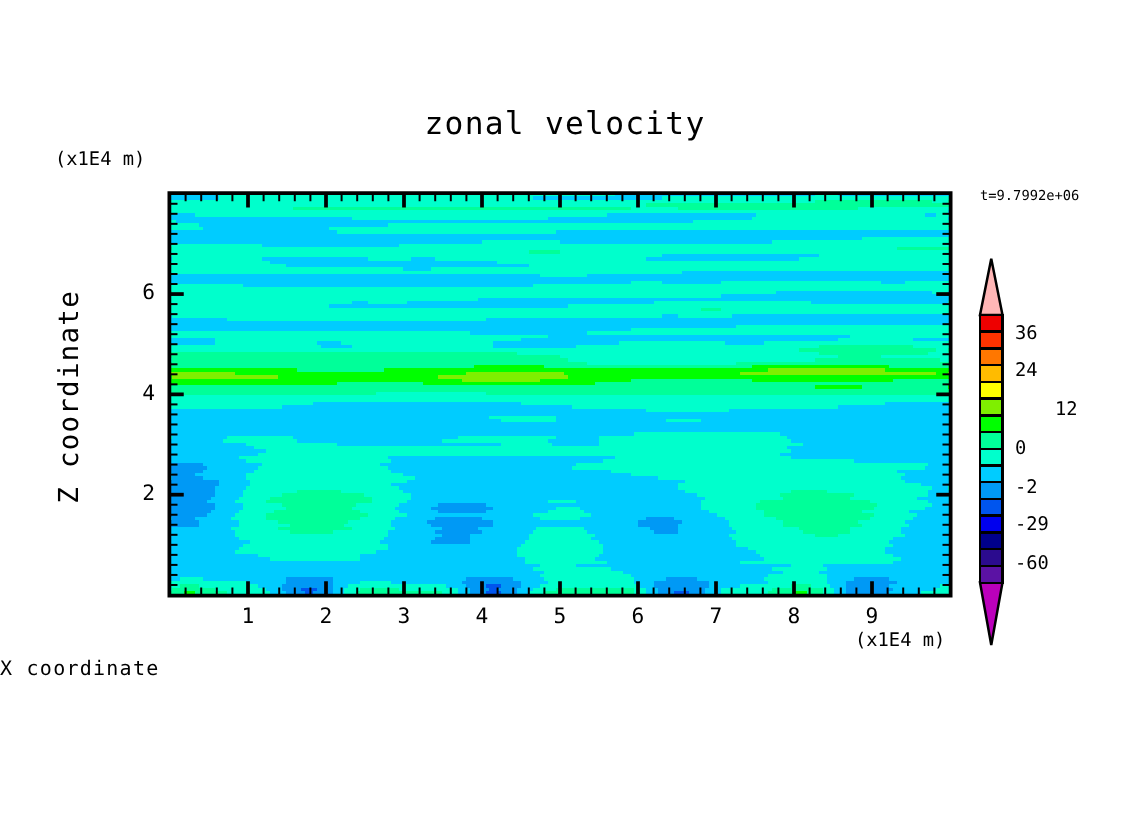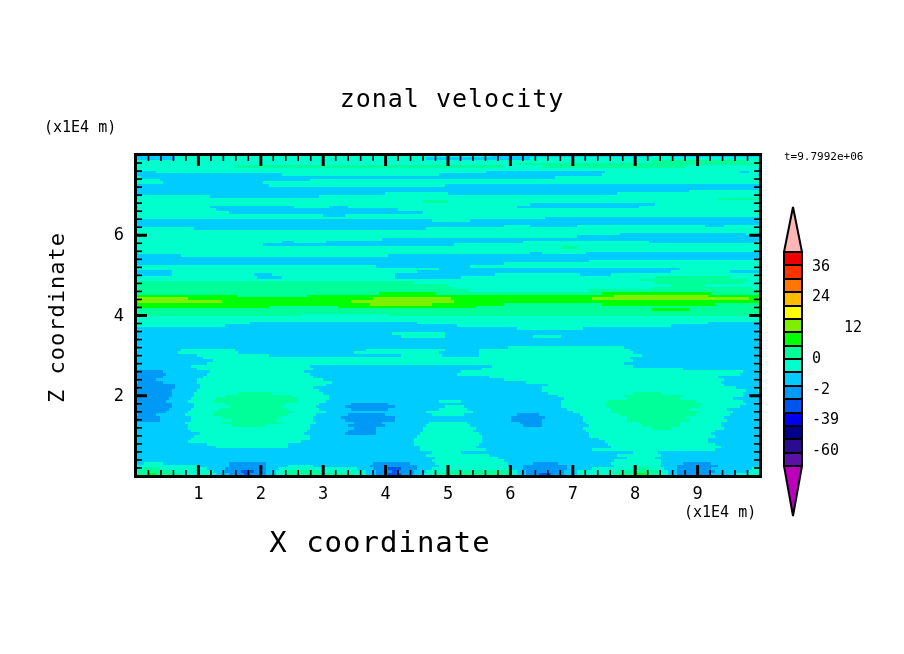--- a/index.html
+++ b/index.html
@@ -13,22 +13,22 @@
   .txt{position:absolute;white-space:pre;color:#000;}
 
   #title{
     left:0;top:84px;width:904px;text-align:center;
     font-size:25px;letter-spacing:1px;
   }
   #unit-top{left:44px;top:118px;font-size:15px;}
   #unit-bottom{left:684px;top:503px;font-size:15px;}
   #timestamp{left:784px;top:150px;font-size:11px;}
   #xlabel{
-    left:0;top:525px;width:760px;text-align:center;
-    font-size:29px;letter-spacing:1px;
+    left:0;top:525px;width:760px;
+    font-size:16px;letter-spacing:1px;
   }
   #ylabel{
     left:-44px;top:305px;width:200px;text-align:center;
     font-size:22px;letter-spacing:1px;
     transform:rotate(-90deg);transform-origin:50% 50%;
   }
 
   .tick-label{position:absolute;font-size:17px;text-align:center;white-space:pre;}
   .xtick{width:30px;}
   .ytick{width:24px;text-align:right;}
@@ -1062,17 +1062,17 @@
       <div class="tick-label ytick" style="left: 100px; top: 384.75px;">2</div>
       <div class="tick-label ytick" style="left: 100px; top: 304.5px;">4</div>
       <div class="tick-label ytick" style="left: 100px; top: 224.25px;">6</div>
     </div>
   <div id="cblabels">
       <div class="cb-label" style="left: 812px; top: 257.286px;">36</div>
       <div class="cb-label" style="left: 812px; top: 287px;">24</div>
       <div class="cb-label" style="left: 844px; top: 318.429px;">12</div>
       <div class="cb-label" style="left: 812px; top: 349px;">0</div>
       <div class="cb-label" style="left: 812px; top: 379.571px;">-2</div>
-      <div class="cb-label" style="left: 812px; top: 410.143px;">-39</div>
+      <div class="cb-label" style="left: 812px; top: 410.143px;">-29</div>
       <div class="cb-label" style="left: 812px; top: 440.714px;">-60</div>
     </div>
 
 </div>
 
 </body></html>

